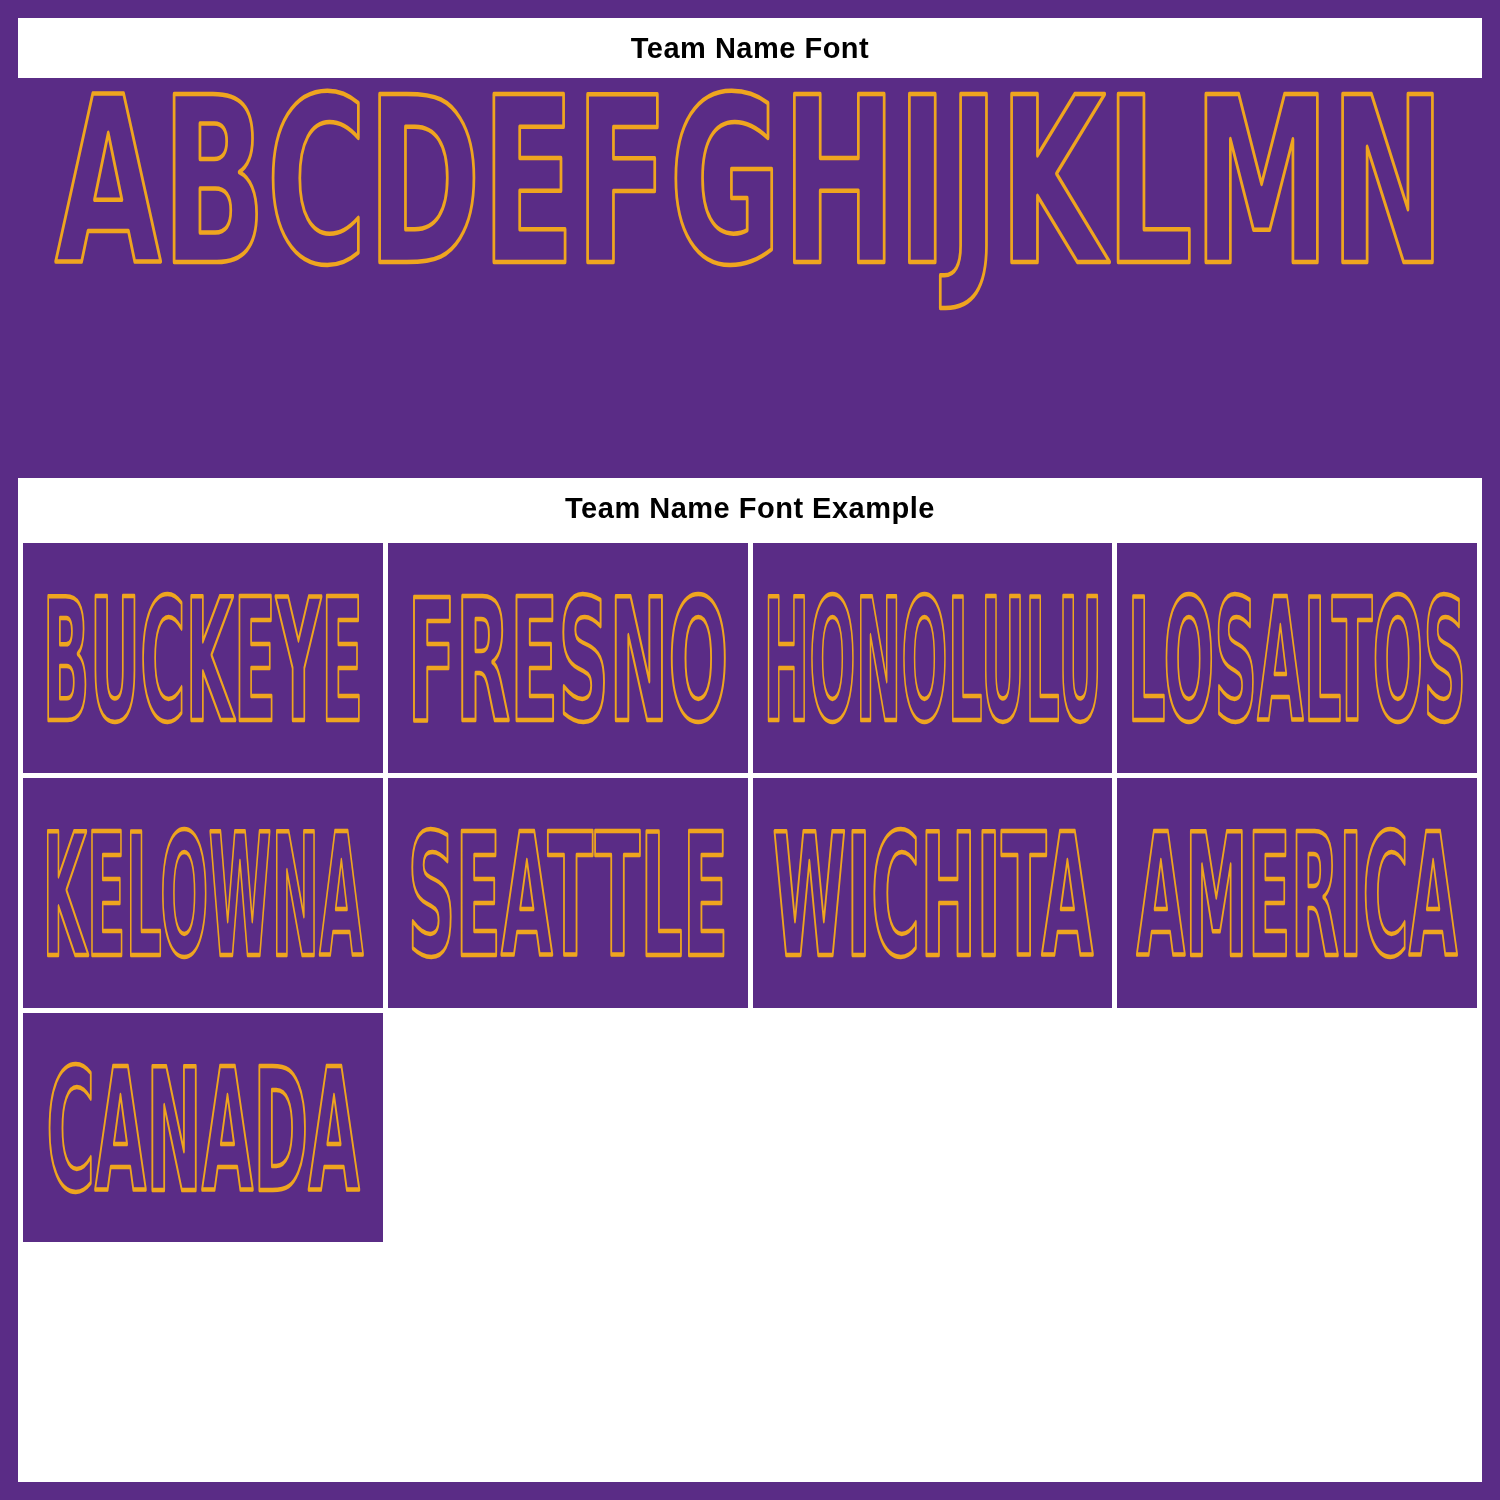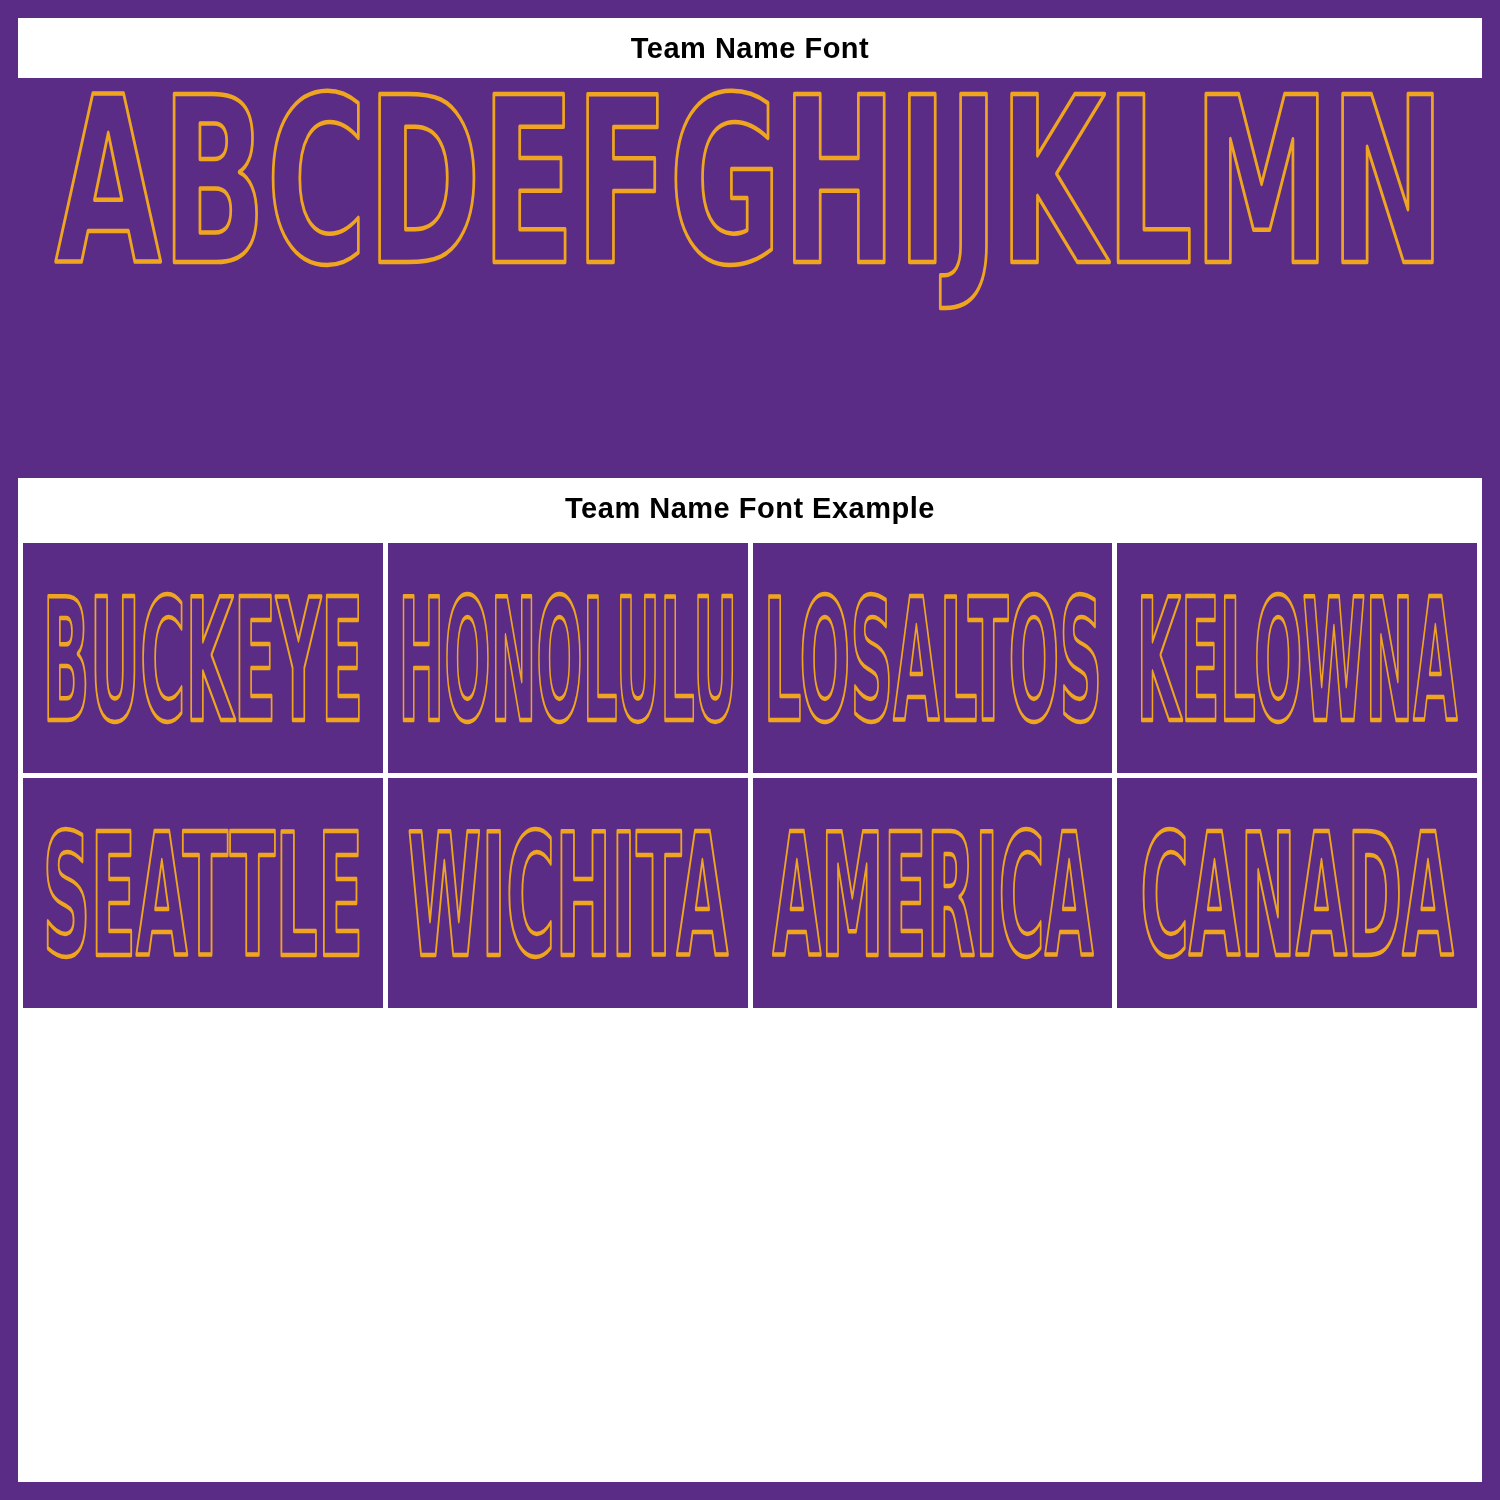--- a/index.html
+++ b/index.html
@@ -105,20 +105,25 @@
 
   <div class="grid">
 
     <div class="cell">
       <svg viewBox="0 0 482 230" preserveAspectRatio="none">
         <text class="outline-text name-text" x="26" y="177" textLength="430" lengthAdjust="spacingAndGlyphs">BUCKEYE</text>
       </svg>
     </div>
     <div class="cell">
       <svg viewBox="0 0 482 230" preserveAspectRatio="none">
+        <text class="outline-text name-text" x="26" y="177" textLength="430" lengthAdjust="spacingAndGlyphs">FRESNO</text>
+      </svg>
+    </div>
+    <div class="cell">
+      <svg viewBox="0 0 482 230" preserveAspectRatio="none">
         <text class="outline-text name-text" x="14" y="177" textLength="454" lengthAdjust="spacingAndGlyphs">HONOLULU</text>
       </svg>
     </div>
 
     <div class="cell">
       <svg viewBox="0 0 482 230" preserveAspectRatio="none">
         <text class="outline-text name-text" x="14" y="177" textLength="454" lengthAdjust="spacingAndGlyphs">LOSALTOS</text>
       </svg>
     </div>
     <div class="cell">

